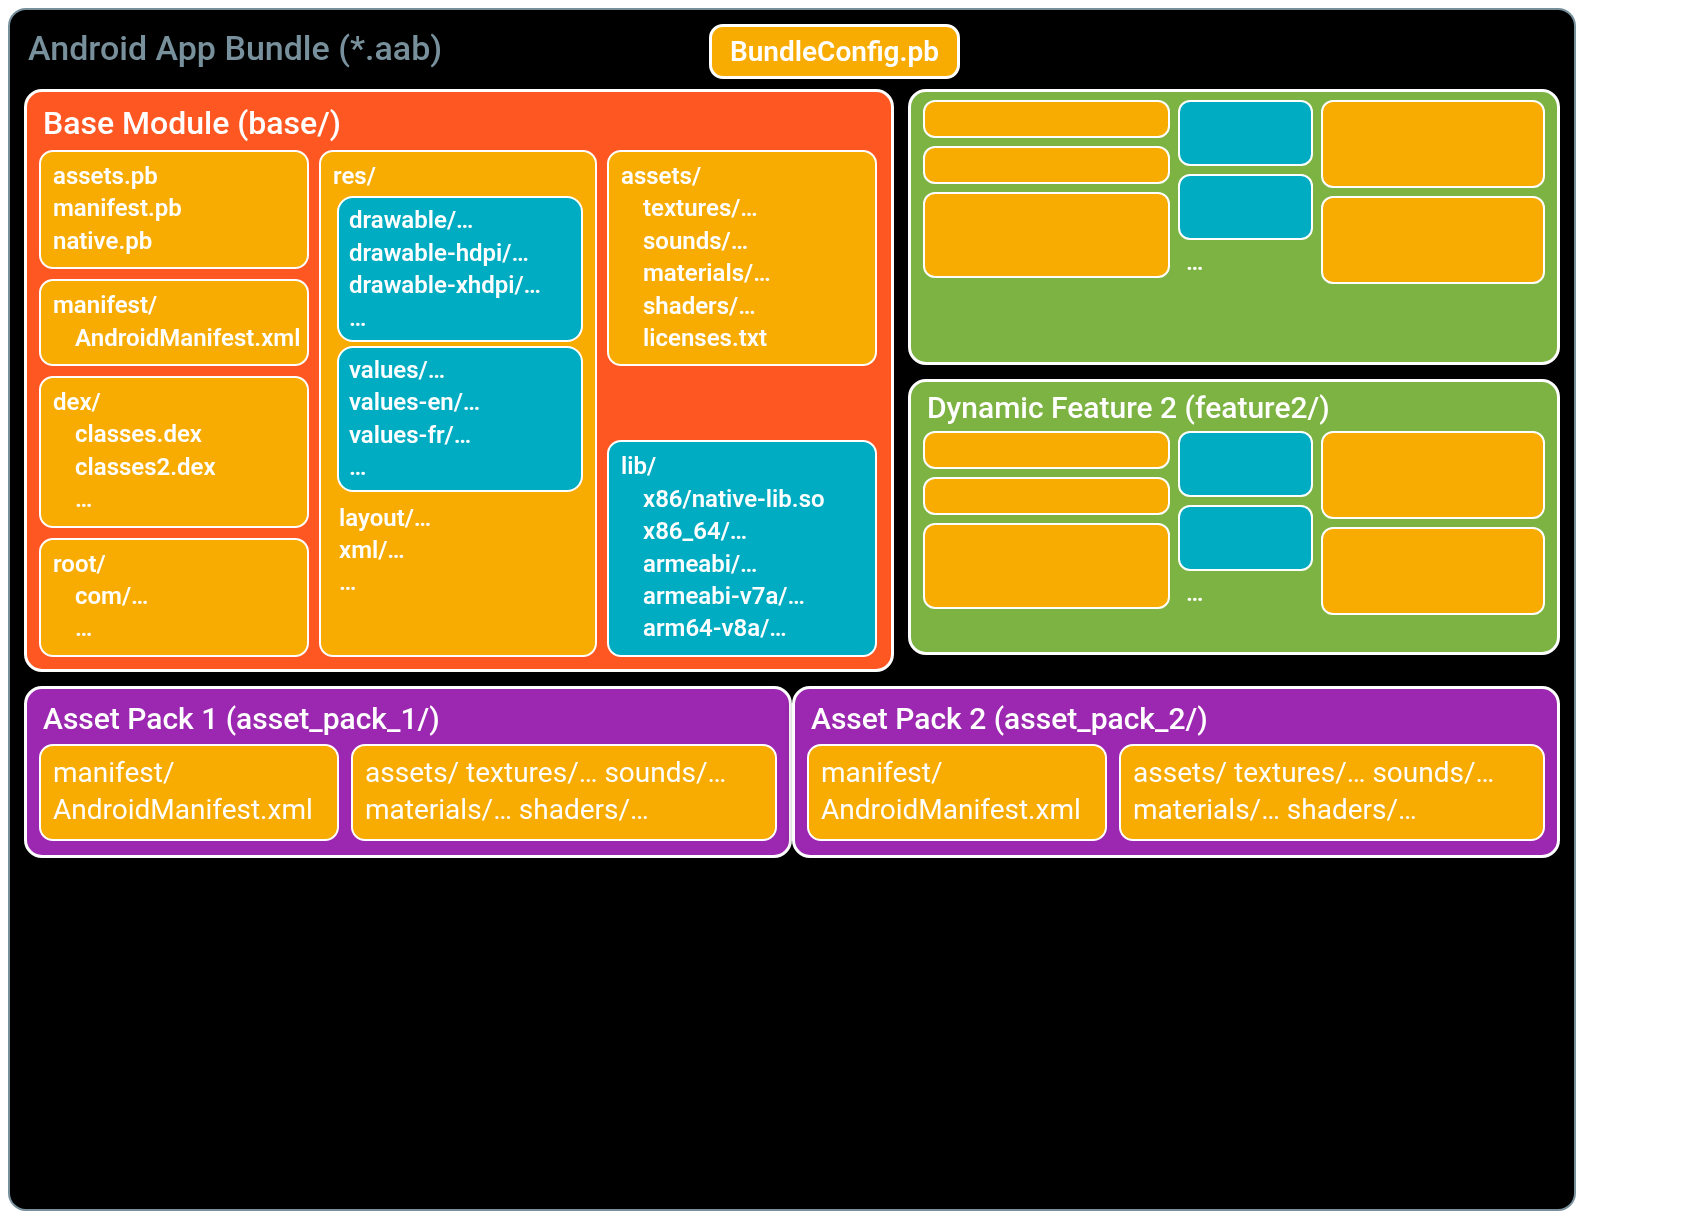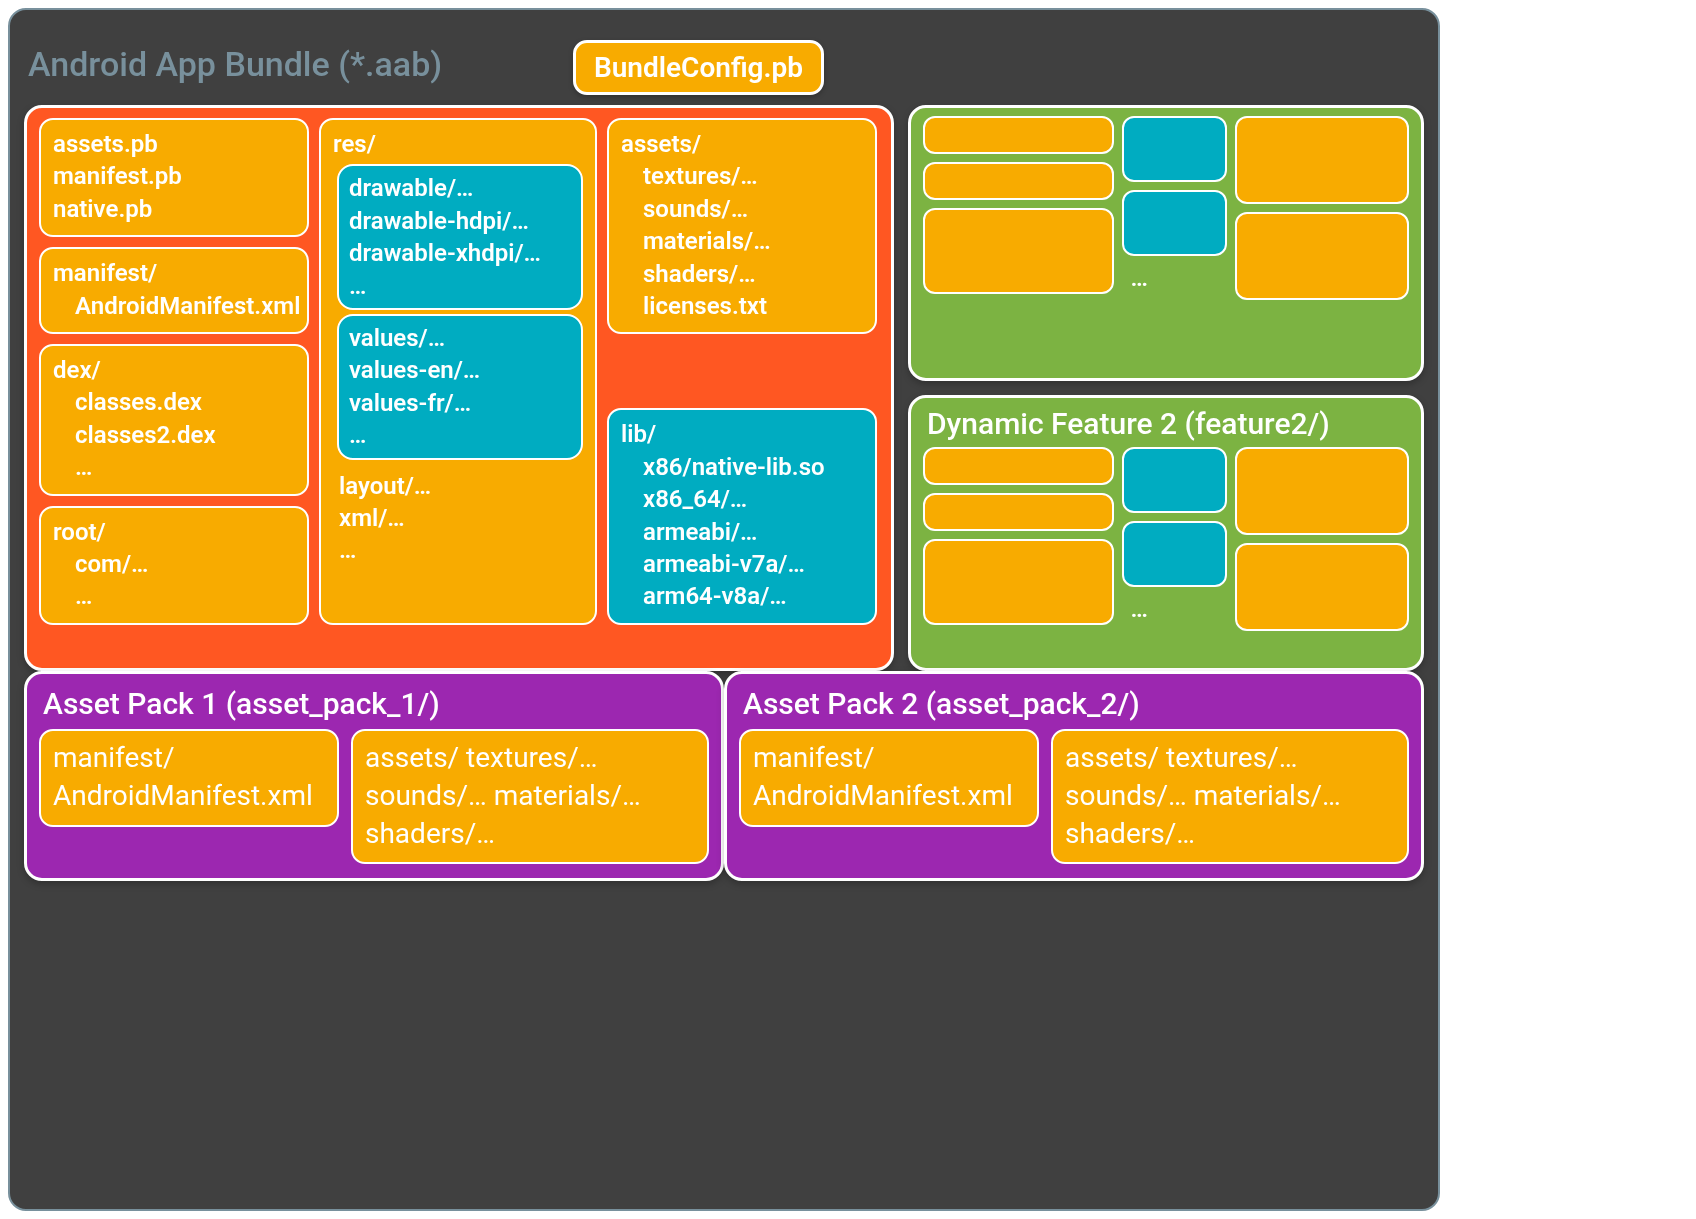--- a/index.html
+++ b/index.html
@@ -2,26 +2,26 @@
 <html><head>
 <meta charset="utf-8">
 <style>
   * { box-sizing: border-box; margin: 0; padding: 0; }
   body {
     font-family: -apple-system, BlinkMacSystemFont, "Segoe UI", Roboto, Helvetica, Arial, sans-serif;
     background: #fff;
     padding: 8px;
   }
   .outer {
-    width: 1432px;
+    width: 1568px;
     height: 1203px;
-    background: #404040;
+    background: #000000;
     border: 2px solid #78909c;
     border-radius: 18px;
-    padding: 28px 14px 14px 14px;
+    padding: 12px 14px 14px 14px;
     position: relative;
   }
   .top-row {
     display: flex;
     align-items: flex-start;
     gap: 14px;
     margin-bottom: 10px;
   }
   .outer-title {
     color: #78909c;
@@ -128,20 +128,21 @@
     border-radius: 12px;
     height: 38px;
   }
   .fbox.tall { height: 86px; }
   .fbox.big { height: 88px; }
   .famber { background:#f8ab00; }
   .fteal { background:#00acc1; }
   .ellips { color:#fff; font-size:24px; font-weight:600; padding-left:8px; }
   .asset-row {
     display: flex;
+    margin-top: 14px;
   }
   .asset {
     background: #9c27b0;
     border: 3px solid #fff;
     border-radius: 18px;
     flex: 1;
     padding: 10px 12px 14px 12px;
     box-shadow: 0 3px 7px rgba(0,0,0,0.25);
   }
   .asset-cols { display:flex; gap:12px; }
@@ -165,20 +166,21 @@
   <div class="top-row">
     <div class="outer-title">Android App Bundle (*.aab)</div>
     <div class="toppill-wrap">
       <div class="toppill">BundleConfig.pb</div>
     </div>
   </div>
 
   <div class="mid-row">
 
     <div class="base">
+      <div class="mod-title">Base Module (base/)</div>
       <div class="base-cols">
 
         <div class="col col1">
           <div class="box amber">
             <span class="hdr">assets.pb</span>
             <span class="hdr">manifest.pb</span>
             <span class="hdr">native.pb</span>
           </div>
           <div class="box amber">
             <span class="hdr">manifest/</span>

